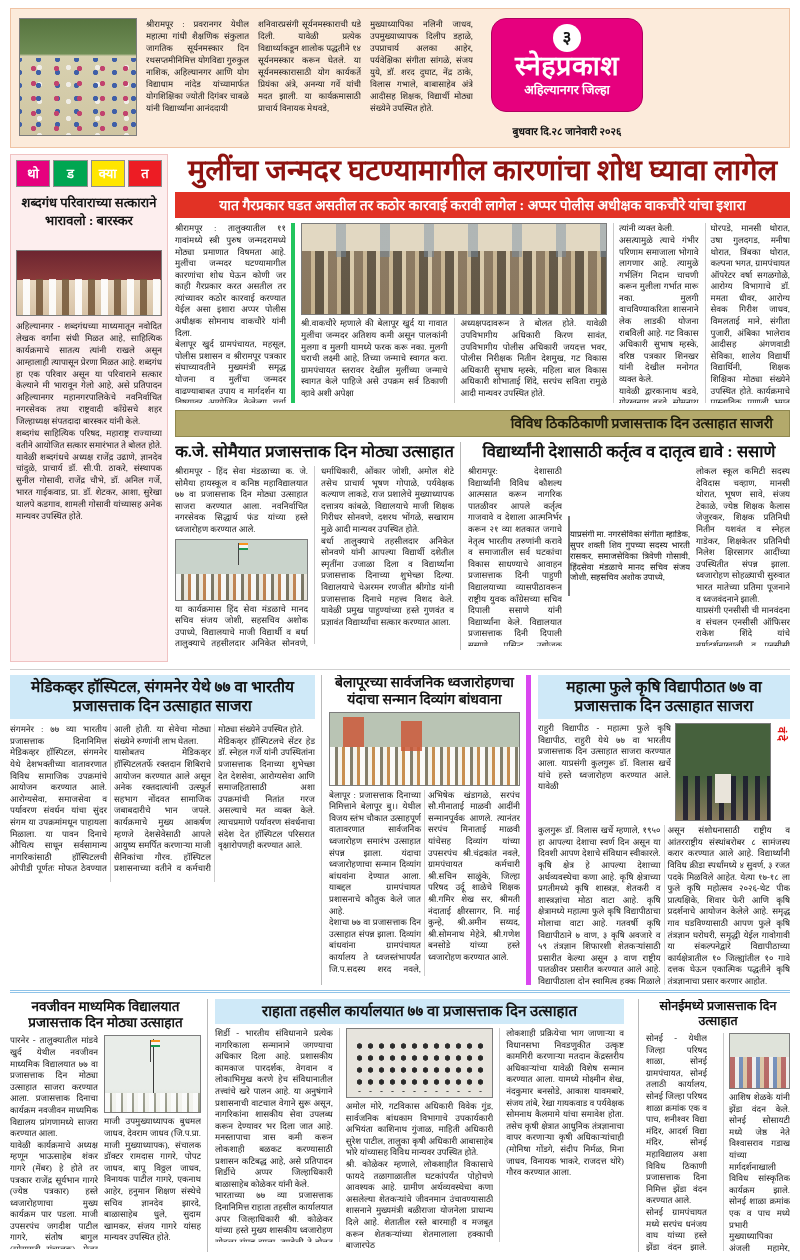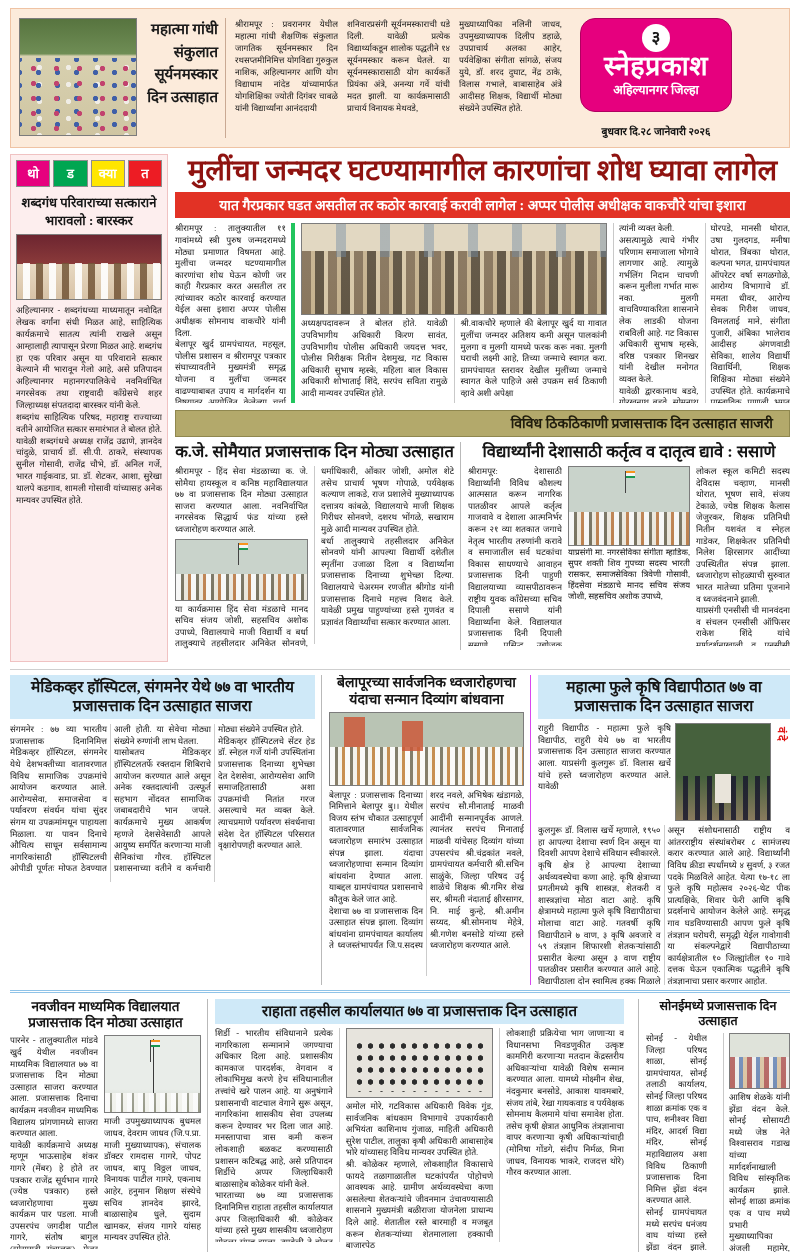--- a/index.html
+++ b/index.html
@@ -64,21 +64,21 @@
   .ph-sonai { background:linear-gradient(180deg,#dfe3da 0 45%,#d6cdb4 100%); }
   .ph-sonai::before { content:""; position:absolute; left:0; right:0; bottom:0; height:58%;
     background:repeating-linear-gradient(90deg,rgba(175,80,80,.8) 0 5px,rgba(240,240,240,.9) 5px 9px,rgba(85,120,180,.75) 9px 13px,rgba(220,195,160,.85) 13px 17px); }
 
   
   .main { margin:6px 10px 0; display:flex; gap:7px; }
   .rail { width:158px; background:#fdeeee; border:1px solid #f0c2c2; padding:5px 5px 0; height:508px; overflow:hidden; }
   .kick { display:flex; gap:3px; }
   .kick span { flex:1; text-align:center; font-weight:bold; font-size:13px; color:#fff; padding:3px 0 4px; border:1px solid #8d8d8d; }
   .k0{background:#e6007e}.k1{background:#00a651}.k2{background:#ffe600;color:#111}.k3{background:#ed1c24}
-  .railhead { font-size:13px; font-weight:bold; text-align:center; margin:7px 0 5px; line-height:1.35; }
+  .railhead { font-size:13px; font-weight:bold; text-align:center; margin:7px 0 21px; line-height:1.35; }
   .railphoto { height:66px; margin-bottom:5px; }
   .railbody { font-size:8.6px; text-align:justify; line-height:1.38; white-space:pre-line; height:332px; overflow:hidden; }
 
   .rcol { flex:1; display:flex; flex-direction:column; min-width:0; }
   .lead-h1 { font-size:29px; color:#8f1310; text-align:center; font-weight:bold; line-height:1.08; margin:1px 0 6px; }
   .subband { background:#e23225; color:#fff; font-weight:bold; font-size:14px; text-align:center; padding:3px 2px 4px; }
   .storyrow { display:flex; gap:6px; margin-top:5px; height:180px; overflow:hidden; }
   .scol { font-size:8.6px; text-align:justify; line-height:1.35; white-space:pre-line; overflow:hidden; }
   .scolA { width:120px; border-right:4px solid #22c55e; padding-right:5px; }
   .smid { width:306px; display:flex; flex-direction:column; }
@@ -96,32 +96,32 @@
   .somaiya { width:286px; border-right:1px solid #b9b9b9; padding-right:6px; }
   .somaiya h2 { font-size:16.5px; margin-bottom:4px; }
   .cols2 { display:flex; gap:6px; height:178px; }
   .cols2 > div { flex:1; min-width:0; }
   .cols2 .c2 { border-left:1px solid #c9c9c9; padding-left:6px; }
   .somph { height:62px; margin:3px 0; width:100%; }
   .sasane { flex:1; }
   .sasane h2 { font-size:16.5px; margin-bottom:4px; }
   .sascols { display:flex; gap:6px; height:180px; }
   .sascols .sc { flex:1; min-width:0; }
-  .sasmid { width:122px; flex-shrink:0; display:flex; flex-direction:column; }
+  .sasmid { width:122px; flex-shrink:0; display:flex; flex-direction:row;align-items:center; }
   .sasmid .ph { height:80px; }
   .caption { font-size:8.4px; line-height:1.3; text-align:justify; margin-top:2px; white-space:pre-line; overflow:hidden; }
 
   .row3 { display:flex; gap:7px; margin:7px 10px 0; height:316px; overflow:hidden; border-top:1px solid #cfcfcf; padding-top:5px; }
   .h-blue { background:#cfe9f8; font-size:15.5px; font-weight:bold; text-align:center; padding:3px 3px 4px; line-height:1.28; margin-bottom:4px; }
   .medicover { width:312px; border-right:1px solid #b9b9b9; padding-right:6px; }
   .medtop { display:flex; gap:6px; height:102px; }
   .medtop .ph { width:150px; height:100px; }
   .medside { flex:1; }
   .medbody { column-count:3; column-gap:7px; column-rule:1px solid #ccc; margin-top:5px; height:158px; }
-  .belapur { width:202px; border-right:1px solid #d946ef; padding-right:6px; }
+  .belapur { width:202px; border-right:5px solid #d946ef; padding-right:6px; }
   .belapur h2 { font-size:14px; margin-bottom:3px; }
   .belapur .ph { width:100%; height:74px; margin-bottom:4px; }
   .belbody { column-count:2; column-gap:7px; column-rule:1px solid #ccc; height:186px; }
   .phule { flex:1; }
   .phuletop { display:flex; gap:4px; margin-bottom:4px; }
   .phuletop .lead-txt { flex:1; }
   .phuletop .ph { width:96px; height:98px; }
   .vande { writing-mode:vertical-rl; color:#e01818; font-weight:bold; font-size:11px; letter-spacing:2px; padding-top:4px; }
   .phulebody { column-count:2; column-gap:7px; column-rule:1px solid #ccc; height:168px; }
 
@@ -146,21 +146,20 @@
   .soncols .ph { width:100%; height:56px; margin-bottom:3px; }
   .soncols .so2 { border-left:1px solid #c9c9c9; padding-left:5px; }
 </style>
 </head>
 <body>
 
 <div class="page">
 
   <div class="hdr">
     <div class="ph ph-yoga" style="width:118px;height:118px;"></div>
-    <div class="vhead">महात्मा गांधी संकुलात सूर्यनमस्कार दिन उत्साहात</div>
     <div class="hcol">श्रीरामपूर : प्रवरानगर येथील महात्मा गांधी शैक्षणिक संकुलात जागतिक सूर्यनमस्कार दिन रथसप्तमीनिमित्त योगविद्या गुरुकुल नाशिक, अहिल्यानगर आणि योग विद्याधाम नांदेड यांच्यामार्फत योगशिक्षिका ज्योती दिगंबर चाबळे यांनी विद्यार्थ्यांना आनंददायी</div>
     <div class="hcol">शनिवारप्रसंगी सूर्यनमस्काराची धडे दिली. यावेळी प्रत्येक विद्यार्थ्याकडून शालोक पद्धतीने १४ सूर्यनमस्कार करून घेतले. या सूर्यनमस्कारासाठी योग कार्यकर्ते प्रियंका अंत्रे, अनन्या गर्वे यांची मदत झाली. या कार्यक्रमासाठी प्राचार्य विनायक मेथवडे,</div>
     <div class="hcol">मुख्याध्यापिका नलिनी जाधव, उपमुख्याध्यापक दिलीप डहाळे, उपप्राचार्य अलका आहेर, पर्यवेक्षिका संगीता सांगळे, संजय युये, डॉ. शरद दुघाट, नेंद्र ठाके, विलास गभाले, बाबासाहेब अंत्रे आदीसह शिक्षक, विद्यार्थी मोठ्या संख्येने उपस्थित होते.</div>
     <div class="mast">
       <div class="mastbox">
         <div class="mastnum">३</div>
         <div class="mastname">स्नेहप्रकाश</div>
         <div class="mastsub">अहिल्यानगर जिल्हा</div>
       </div>
       <div class="dateline">बुधवार दि.२८ जानेवारी २०२६</div>
@@ -185,22 +184,22 @@
     <div class="rcol">
       <div class="lead-h1">मुलींचा जन्मदर घटण्यामागील कारणांचा शोध घ्यावा लागेल</div>
       <div class="subband">यात गैरप्रकार घडत असतील तर कठोर कारवाई करावी लागेल : अप्पर पोलीस अधीक्षक वाकचौरे यांचा इशारा</div>
 
       <div class="storyrow">
         <div class="scol scolA">श्रीरामपूर : तालुक्यातील ११ गावांमध्ये स्त्री पुरुष जन्मदरामध्ये मोठ्या प्रमाणात विषमता आहे. मुलींचा जन्मदर घटण्यामागील कारणांचा शोध घेऊन कोणी जर काही गैरप्रकार करत असतील तर त्यांच्यावर कठोर कारवाई करण्यात येईल असा इशारा अप्पर पोलीस अधीक्षक सोमनाथ वाकचौरे यांनी दिला.
 बेलापूर खुर्द ग्रामपंचायत, महसूल, पोलीस प्रशासन व श्रीरामपूर पत्रकार संघाच्यावतीने मुख्यमंत्री समृद्ध योजना व मुलींचा जन्मदर वाढण्याबाबत उपाय व मार्गदर्शन या विषयावर आयोजित केलेल्या चर्चा सत्रात</div>
         <div class="smid">
           <div class="ph ph-police"></div>
           <div class="smidcols">
+            <div class="scol">श्री.वाकचौरे म्हणाले की बेलापूर खुर्द या गावात मुलींचा जन्मदर अतिशय कमी असून पालकांनी मुलगा व मुलगी यामध्ये फरक करू नका. मुलगी घराची लक्ष्मी आहे, तिच्या जन्माचे स्वागत करा. ग्रामपंचायत स्तरावर देखील मुलींच्या जन्माचे स्वागत केले पाहिजे असे उपक्रम सर्व ठिकाणी व्हावे अशी अपेक्षा</div>
             <div class="scol">अध्यक्षपदावरून ते बोलत होते. यावेळी उपविभागीय अधिकारी किरण सावंत, उपविभागीय पोलीस अधिकारी जयदत्त भवर, पोलीस निरीक्षक नितीन देशमुख, गट विकास अधिकारी सुभाष म्हस्के, महिला बाल विकास अधिकारी शोभाताई शिंदे, सरपंच सविता रामुळे आदी मान्यवर उपस्थित होते.</div>
-            <div class="scol">श्री.वाकचौरे म्हणाले की बेलापूर खुर्द या गावात मुलींचा जन्मदर अतिशय कमी असून पालकांनी मुलगा व मुलगी यामध्ये फरक करू नका. मुलगी घराची लक्ष्मी आहे, तिच्या जन्माचे स्वागत करा. ग्रामपंचायत स्तरावर देखील मुलींच्या जन्माचे स्वागत केले पाहिजे असे उपक्रम सर्व ठिकाणी व्हावे अशी अपेक्षा</div>
           </div>
         </div>
         <div class="scol scolC">त्यांनी व्यक्त केली.
 असत्यामुळे त्याचे गंभीर परिणाम समाजाला भोगावे लागणार आहे. त्यामुळे गर्भलिंग निदान चाचणी करून मुलीला गर्भात मारू नका. मुलगी वाचविण्याकरिता शासनाने लेक लाडकी योजना राबविली आहे. गट विकास अधिकारी सुभाष म्हस्के, वरिष्ठ पत्रकार शिनखर यांनी देखील मनोगत व्यक्त केले.
 यावेळी द्वारकानाथ बडवे, गोरखनाथ बडवे, सोमनाथ वाकडे, ग्रामसेवक राजेंद्र भालेराव, प्रशांत सय्यद, रामदास फुंदे, सौ. स्वाती</div>
         <div class="scol scolD">घोरपडे, मानसी थोरात, उषा गुलदगड, मनीषा थोरात, त्रिंबका थोरात, कल्पना भगत, ग्रामपंचायत ऑपरेटर वर्षा सगळगोळे, आरोग्य विभागाचे डॉ. ममता धीवर, आरोग्य सेवक गिरीश जाधव, विमलताई माने, संगीता पुजारी, अंबिका भालेराव आदीसह अंगणवाडी सेविका, शालेय विद्यार्थी विद्यार्थिनी, शिक्षक शिक्षिका मोठ्या संख्येने उपस्थित होते. कार्यक्रमाचे प्रास्ताविक प्रणाली भगत यांनी केले तर सूत्रसंचालन खंईद बारहाते यांनी केले. शेवटी उपसरपंच अॅड. दिपक बारहाते यांनी आभार मानले.</div>
       </div>
 
       <div class="band">विविध ठिकठिकाणी प्रजासत्ताक दिन उत्साहात साजरी</div>
 

